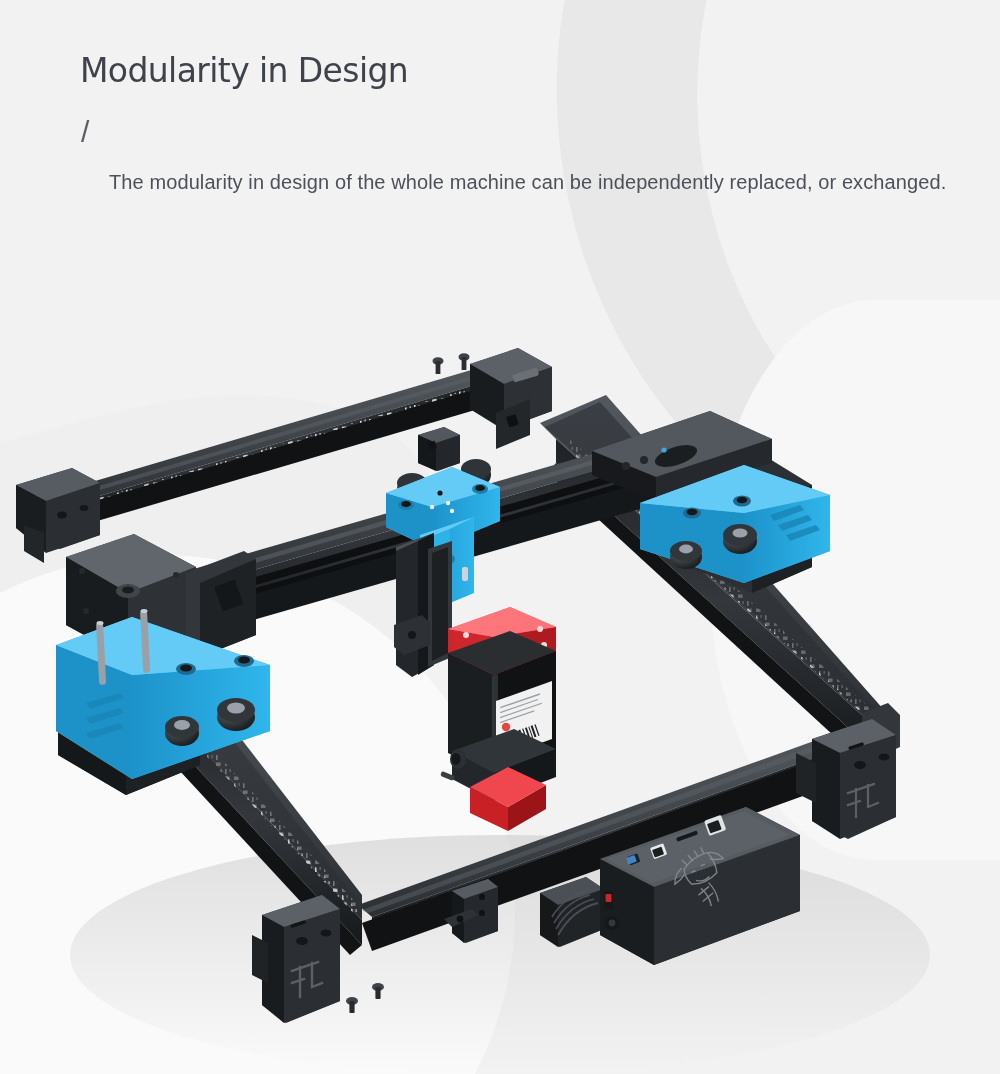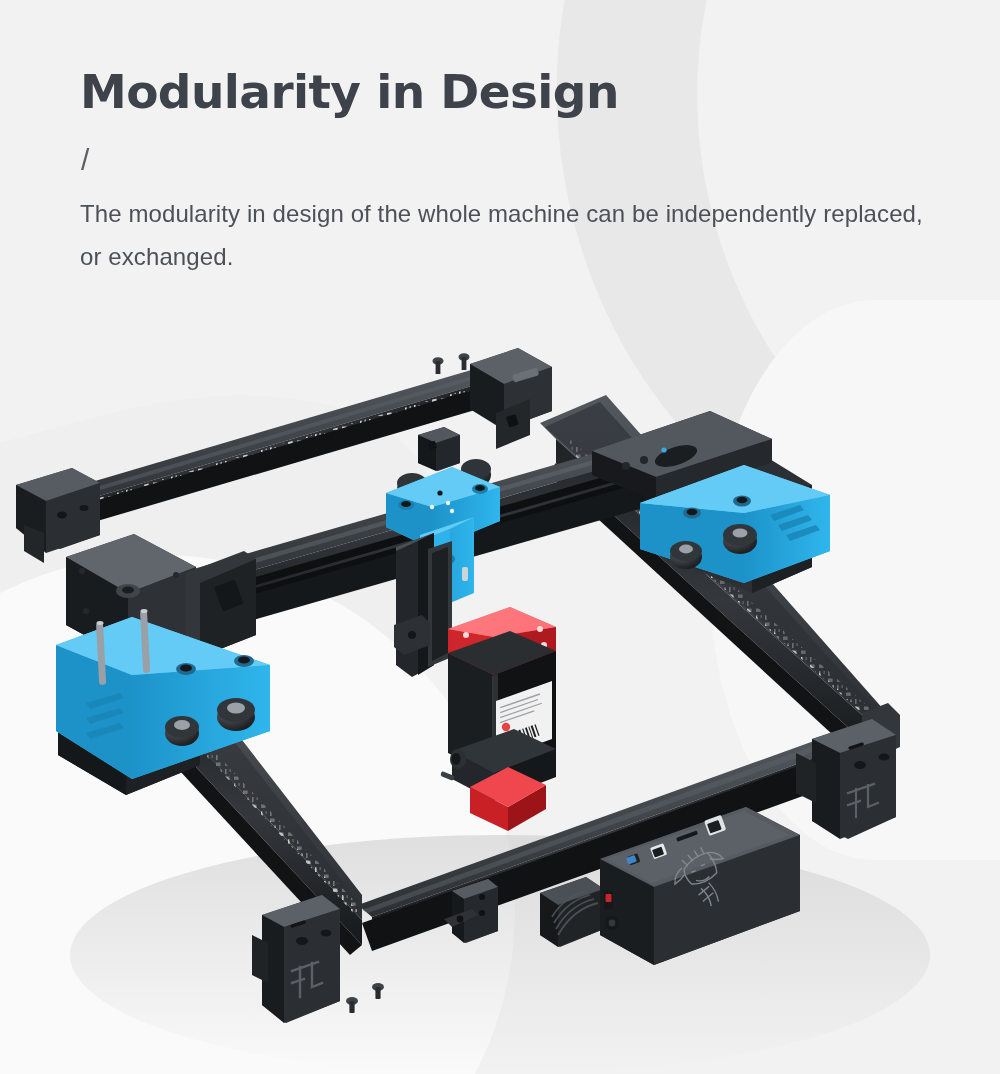--- a/index.html
+++ b/index.html
@@ -69,46 +69,46 @@
     height: 560px;
     background: #f7f7f7;
     border-radius: 50% 0 0 50%;
   }
 
   
   .header { position: absolute; left: 80px; top: 52px; z-index: 5; width: 870px; }
 
   .page-title {
     font-family: "DejaVu Sans", sans-serif;
-    font-size: 47px;
-    font-weight: 700;
+    font-size: 33px;
+    font-weight: 400;
     letter-spacing: -0.6px;
     color: #3e434b;
     line-height: 1.18;
-    margin-top: 12px;
   }
 
   .divider-slash {
     margin-top: 26px;
     font-size: 30px;
     font-weight: 300;
     color: #5a5f66;
     line-height: 1;
     height: 34px;
     transform: translateX(1px);
   }
 
   .subtitle {
     margin-top: 14px;
-    font-size: 24px;
+    font-size: 20px;
     line-height: 1.78;
     color: #4c5159;
     font-weight: 400;
     max-width: 870px;
     letter-spacing: .1px;
+    margin-left: 29px;
   }
 
   
   .stage {
     position: absolute;
     left: 0; top: 335px;
     width: 1000px; height: 739px;
     z-index: 3;
   }
   .stage svg { display: block; width: 1000px; height: 739px; }

